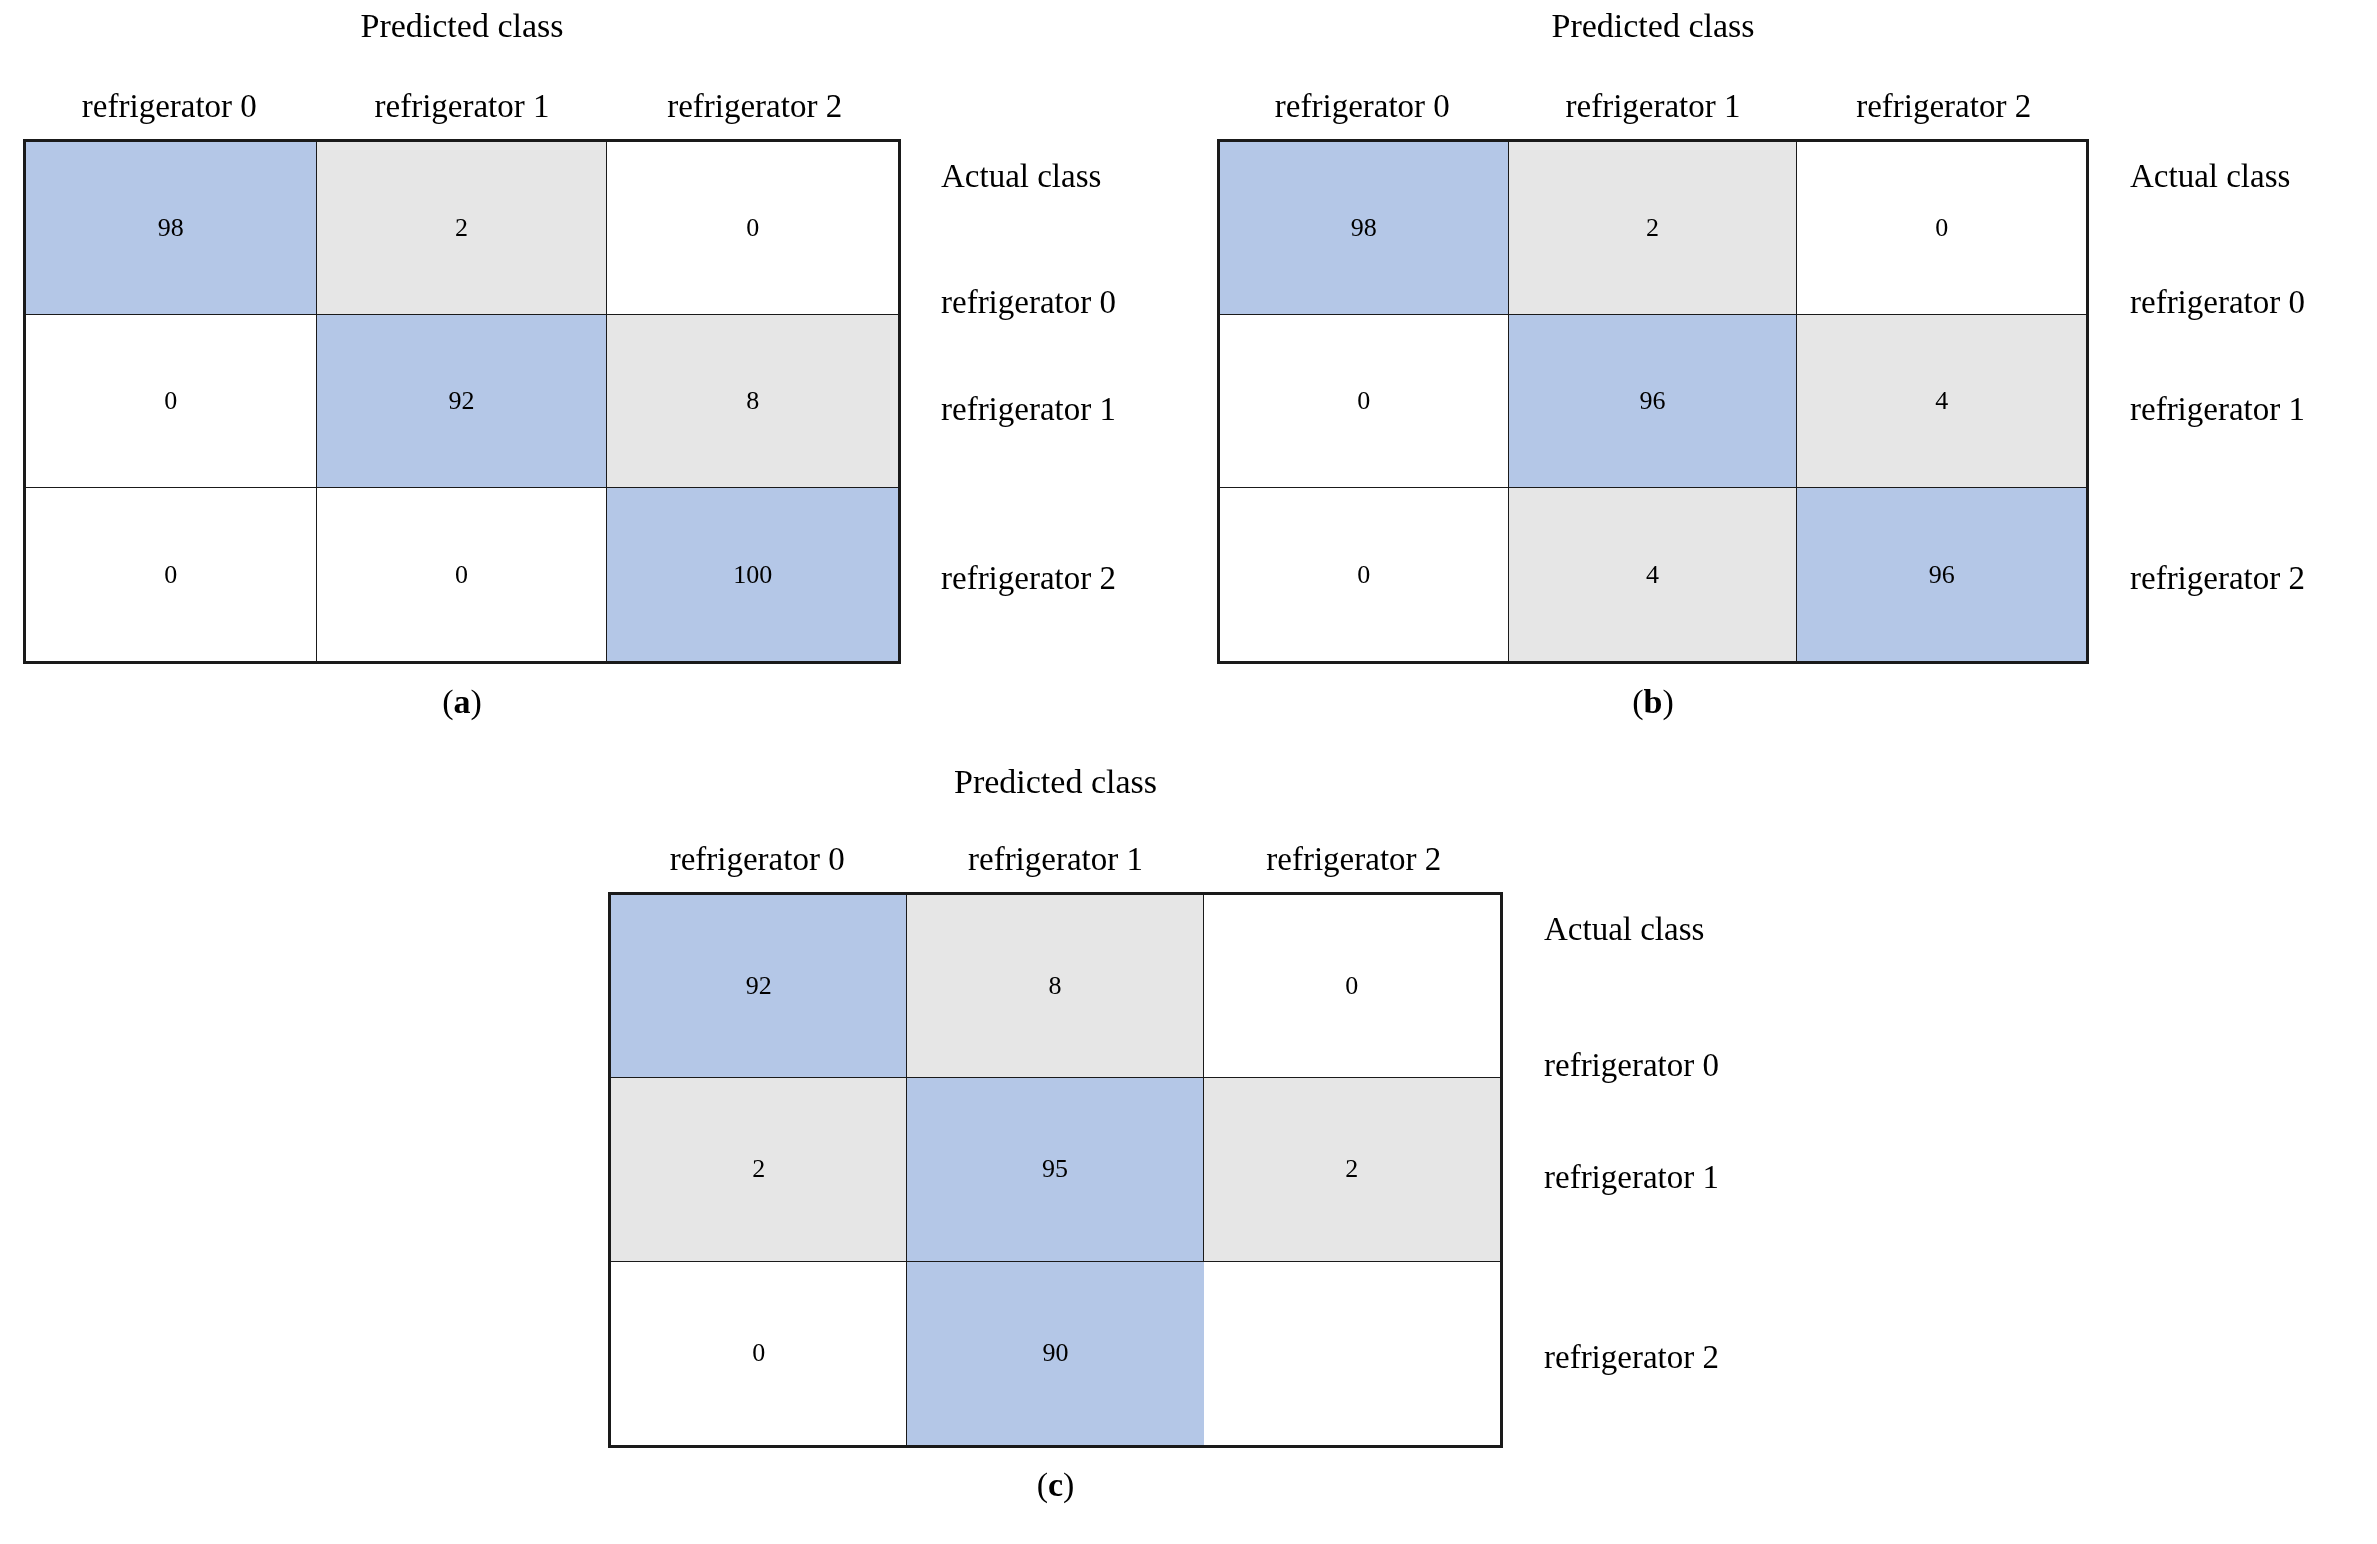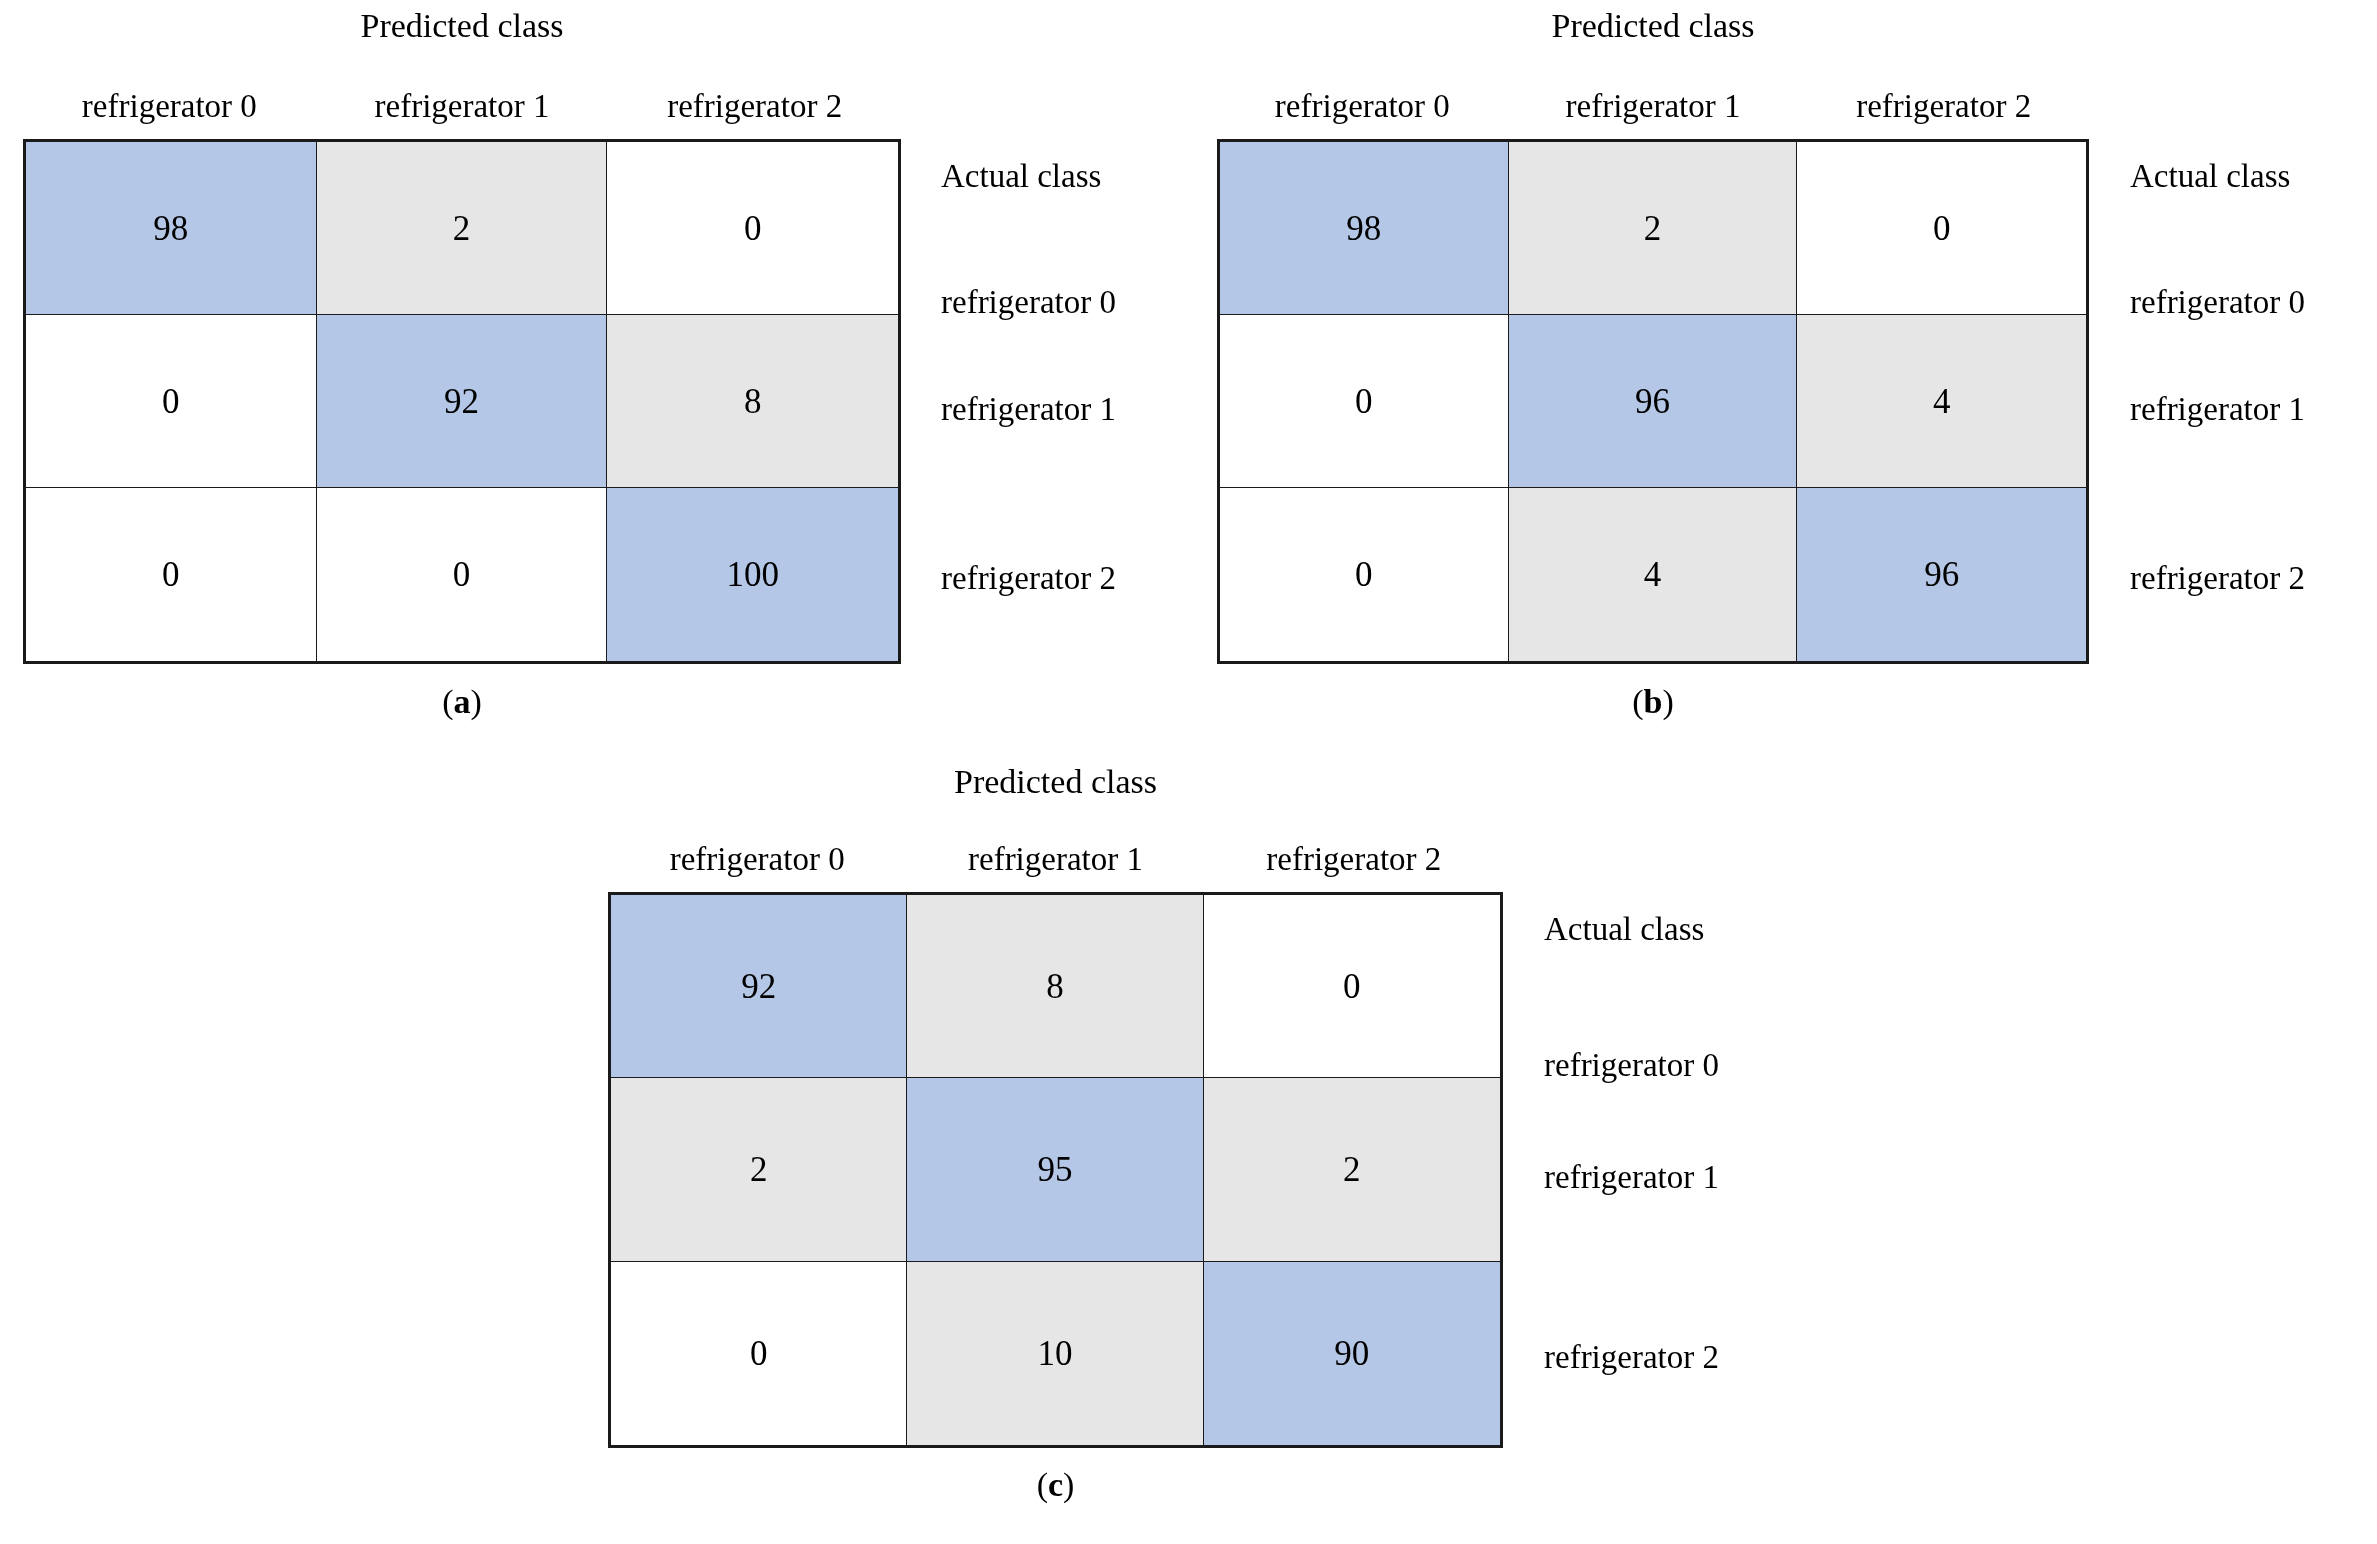--- a/index.html
+++ b/index.html
@@ -51,21 +51,21 @@
     grid-template-columns: repeat(3, 1fr);
     grid-template-rows: repeat(3, 1fr);
     border: 3.6px solid #1a1a1a;
     box-sizing: border-box;
     background: #ffffff;
   }
   .cell {
     display: flex;
     align-items: center;
     justify-content: center;
-    font-size: 35px;
+    font-size: 26px;
     line-height: 1;
     box-sizing: border-box;
     border-right: 1.8px solid #1a1a1a;
     border-bottom: 1.8px solid #1a1a1a;
     background: #ffffff;
   }
   .cell.c3 { border-right: none; }
   .cell.r3 { border-bottom: none; }
   .cell.fill-blue { background: #b4c7e7; }
   .cell.fill-gray { background: #e6e6e6; }
@@ -200,21 +200,20 @@
   </div>
 
   <div class="matrix" style="left:608px; top:892px; width:895px; height:556px;">
     <div class="cell r1 c1 fill-blue">92</div>
     <div class="cell r1 c2 fill-gray">8</div>
     <div class="cell r1 c3 fill-white">0</div>
     <div class="cell r2 c1 fill-gray">2</div>
     <div class="cell r2 c2 fill-blue">95</div>
     <div class="cell r2 c3 fill-gray">2</div>
     <div class="cell r3 c1 fill-white">0</div>
-    <div class="cell r3 c2 fill-gray">10</div>
     <div class="cell r3 c3 fill-blue">90</div>
   </div>
 
   <div class="row-labels" style="left:1544px; top:892px; width:261px; height:556px;">
     <div class="row-label first">
       <span class="actual-class-text">Actual class</span>
       <span>refrigerator 0</span>
     </div>
     <div class="row-label">
       <span>refrigerator 1</span>

